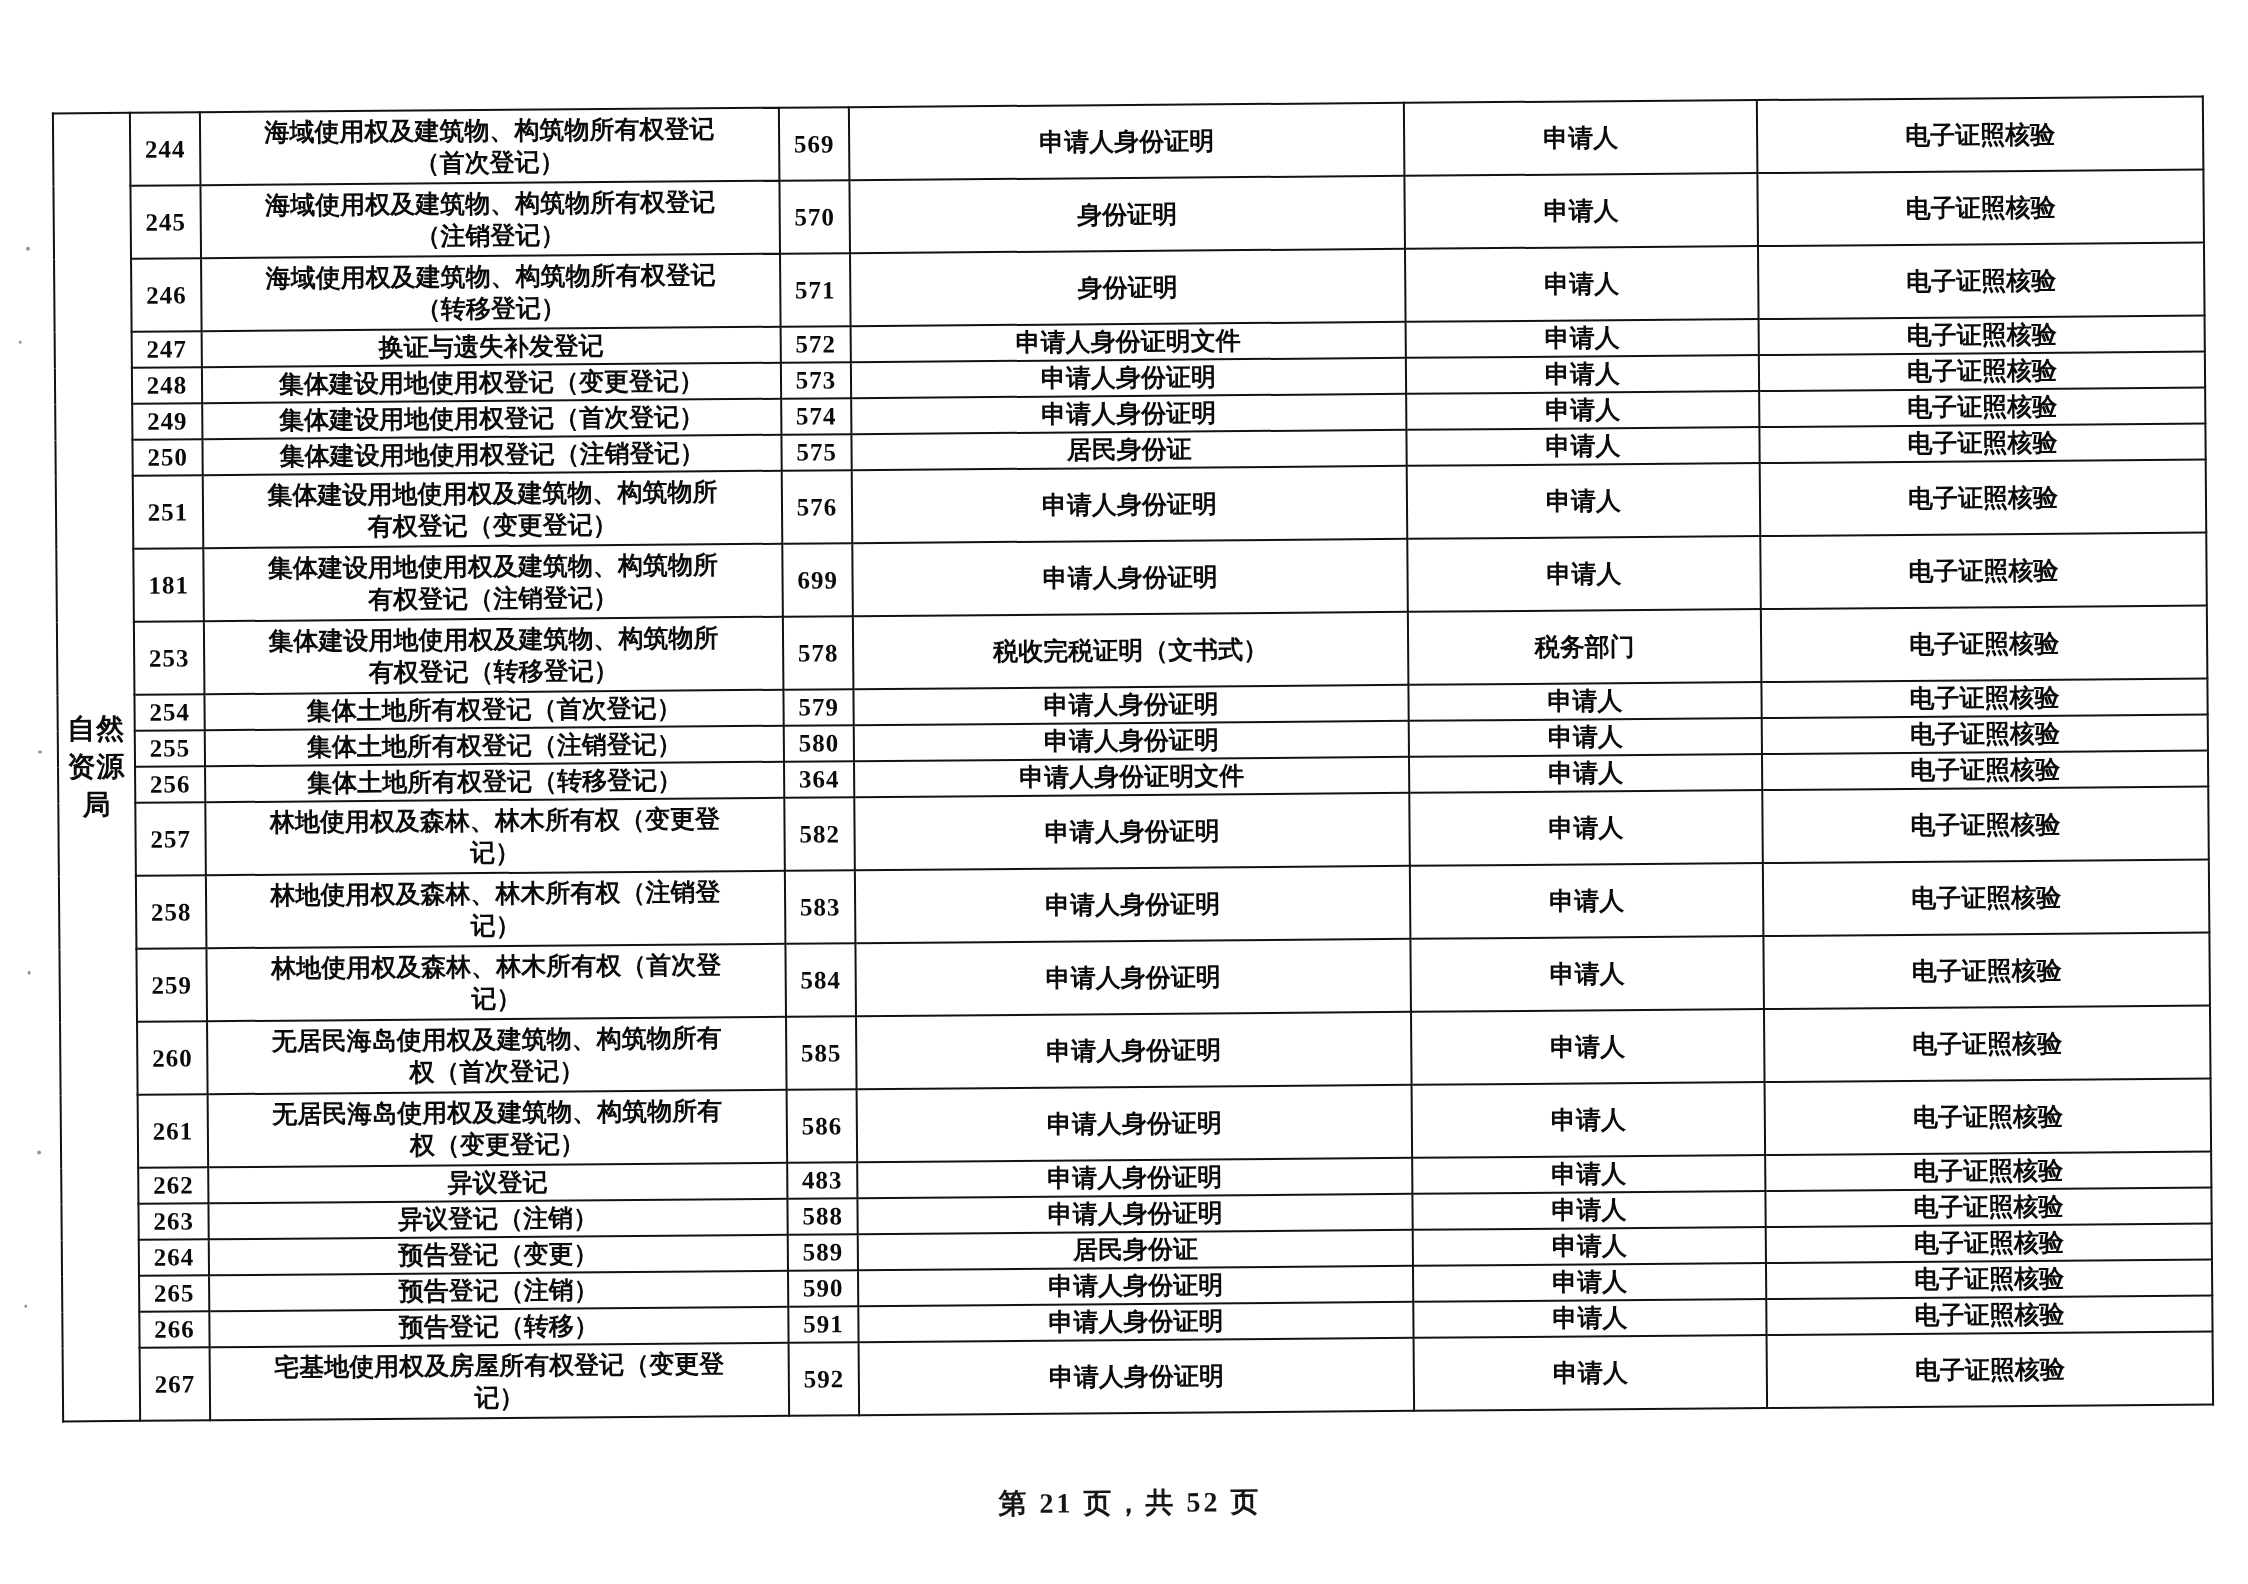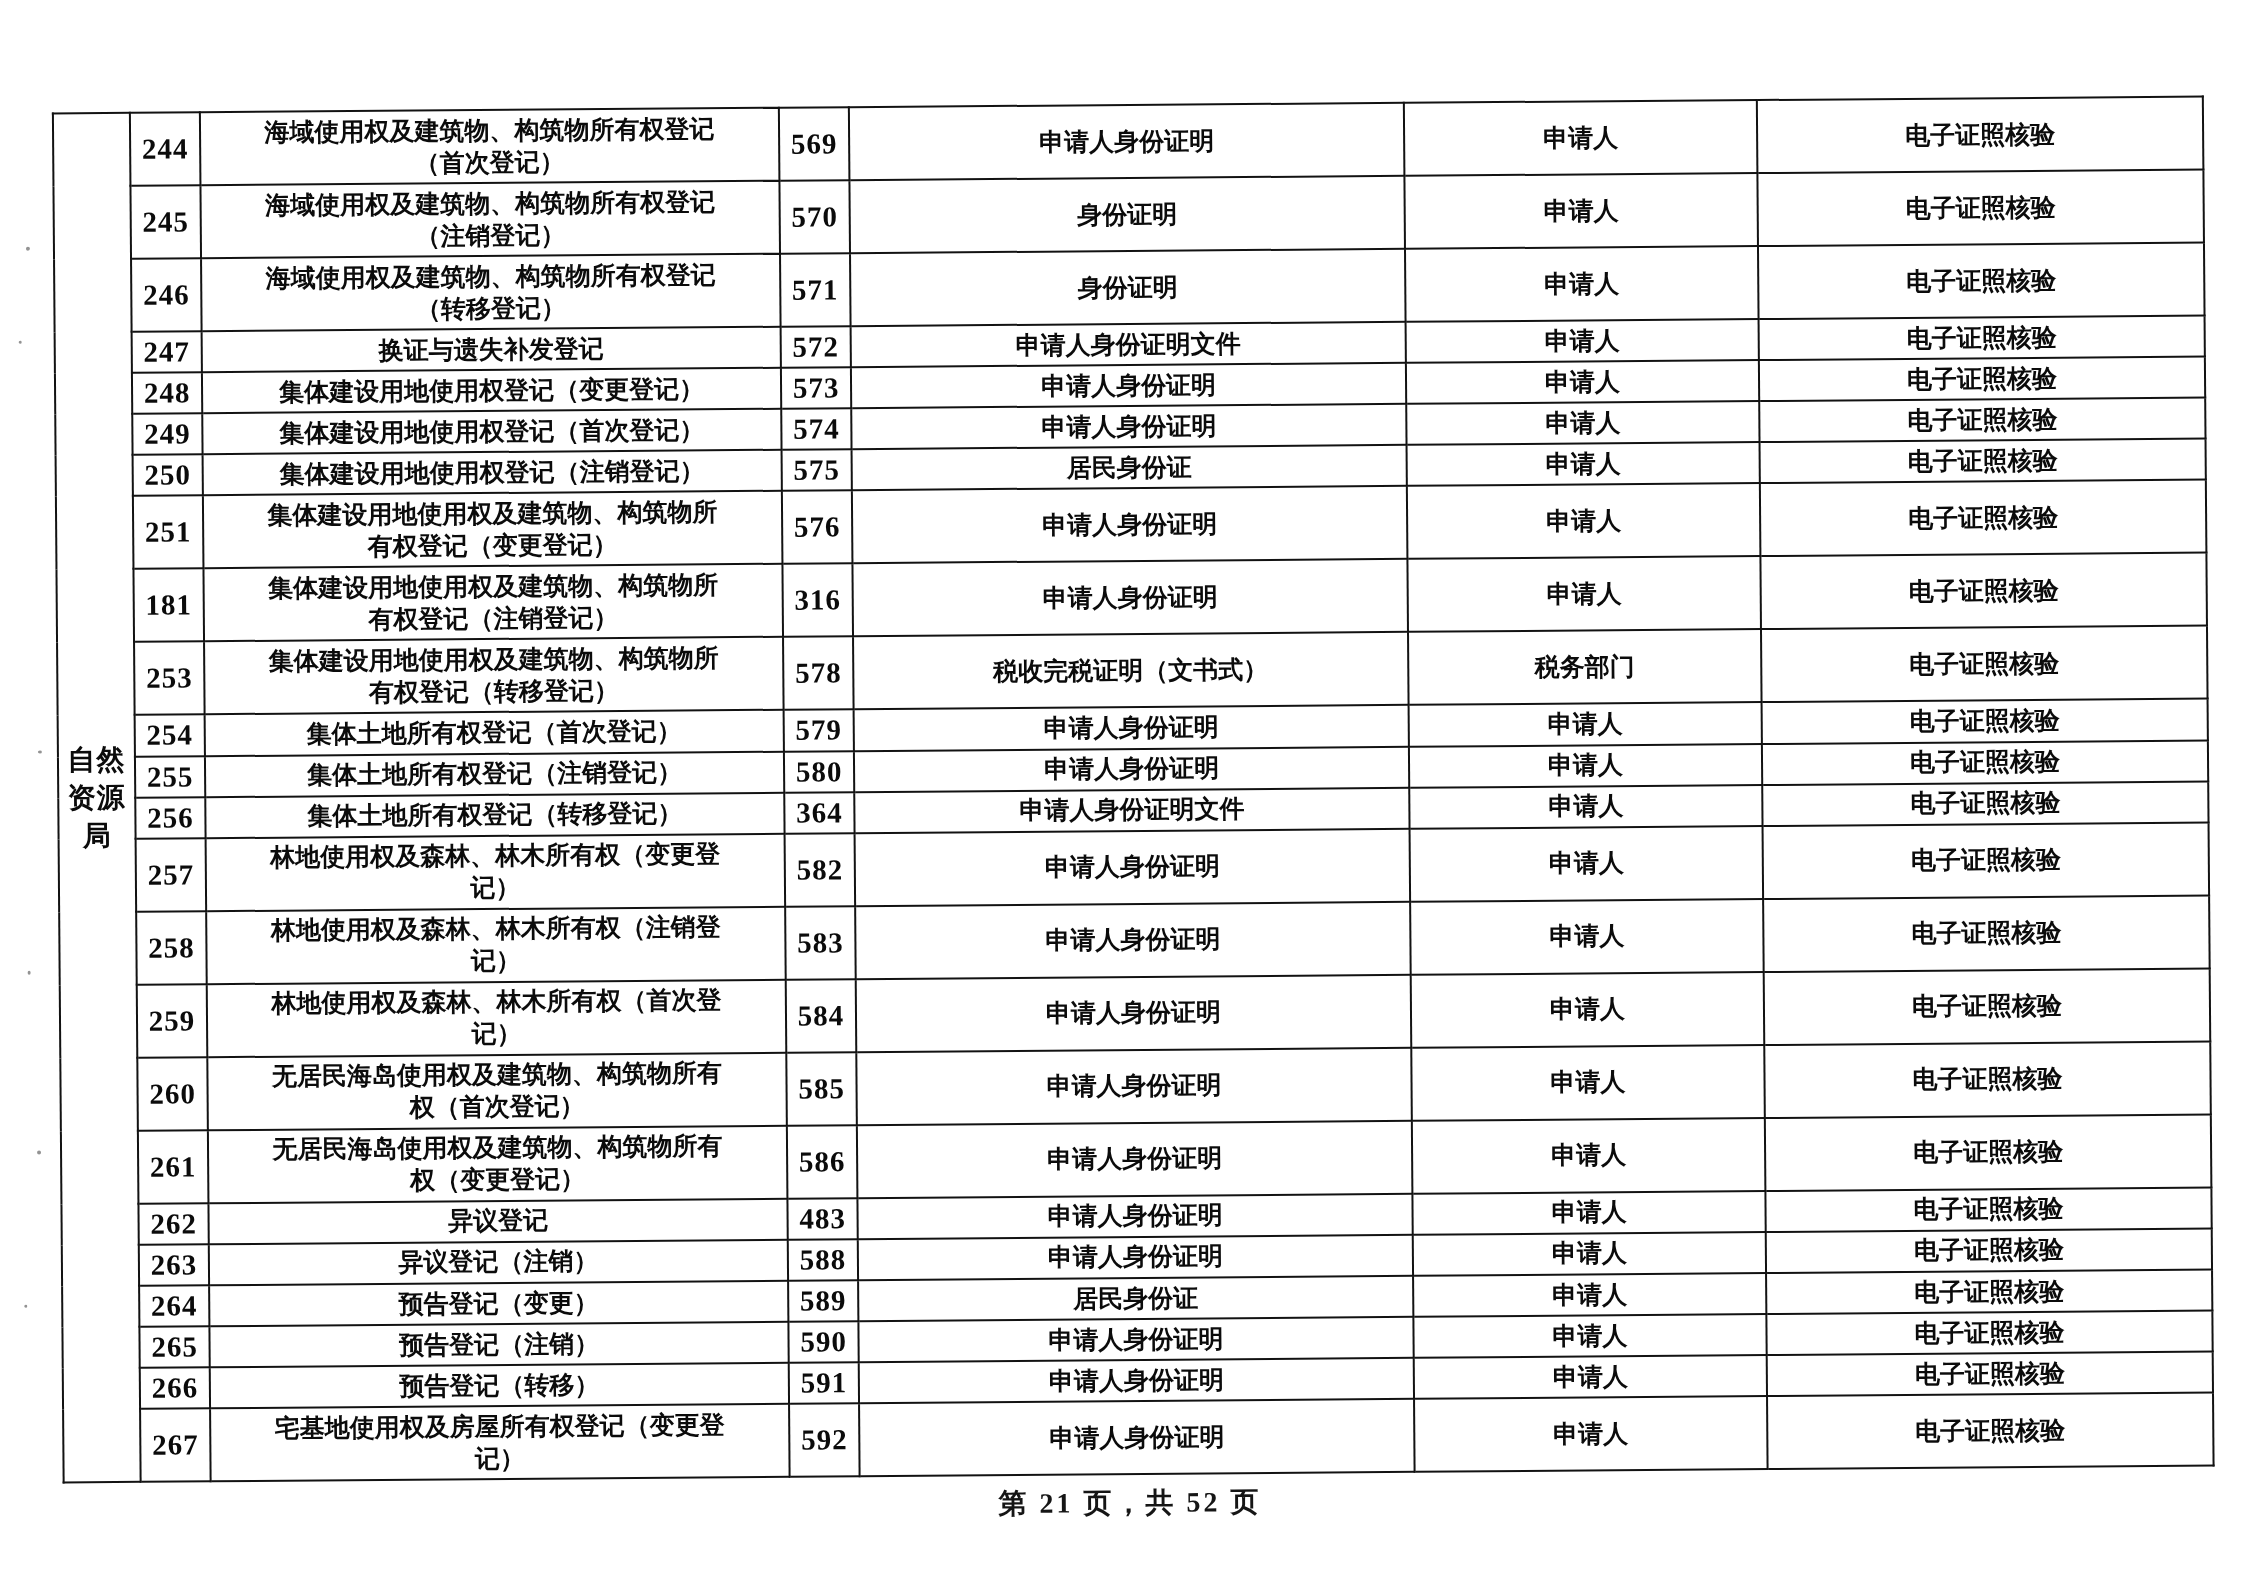--- a/index.html
+++ b/index.html
@@ -23,21 +23,21 @@
     border:2.6px solid #121212;
     text-align:center;vertical-align:middle;
     padding:1px 6px;
     font-size:25px;line-height:1.28;font-weight:600;
     white-space:pre-line;
     overflow:hidden;
   }
   tr.single{height:36px;}
   tr.tall{height:73px;}
   td.dept{font-size:28px;font-weight:700;line-height:1.35;letter-spacing:1px;padding:0;}
-  td.num{font-size:29px;letter-spacing:1px;}
+  td.num{font-size:25px;letter-spacing:1px;}
   td.item{font-size:25px;}
   td.doc{font-size:25px;}
   td.src{font-size:25px;}
   td.ver{font-size:25px;}
   .footer{
     position:absolute;left:0;top:1484px;width:2248px;
     text-align:center;font-size:28px;font-weight:600;letter-spacing:3px;
     color:#151515;
   }
   .speck{position:absolute;background:#3a3a3a;border-radius:50%;opacity:.55;}
@@ -127,21 +127,21 @@
 有权登记（变更登记）</td>
             <td class="num">576</td>
             <td class="doc">申请人身份证明</td>
             <td class="src">申请人</td>
             <td class="ver">电子证照核验</td>
           </tr>
           <tr class="tall">
             <td class="num">181</td>
             <td class="item">集体建设用地使用权及建筑物、构筑物所
 有权登记（注销登记）</td>
-            <td class="num">316</td>
+            <td class="num">699</td>
             <td class="doc">申请人身份证明</td>
             <td class="src">申请人</td>
             <td class="ver">电子证照核验</td>
           </tr>
           <tr class="tall">
             <td class="num">253</td>
             <td class="item">集体建设用地使用权及建筑物、构筑物所
 有权登记（转移登记）</td>
             <td class="num">578</td>
             <td class="doc">税收完税证明（文书式）</td>

